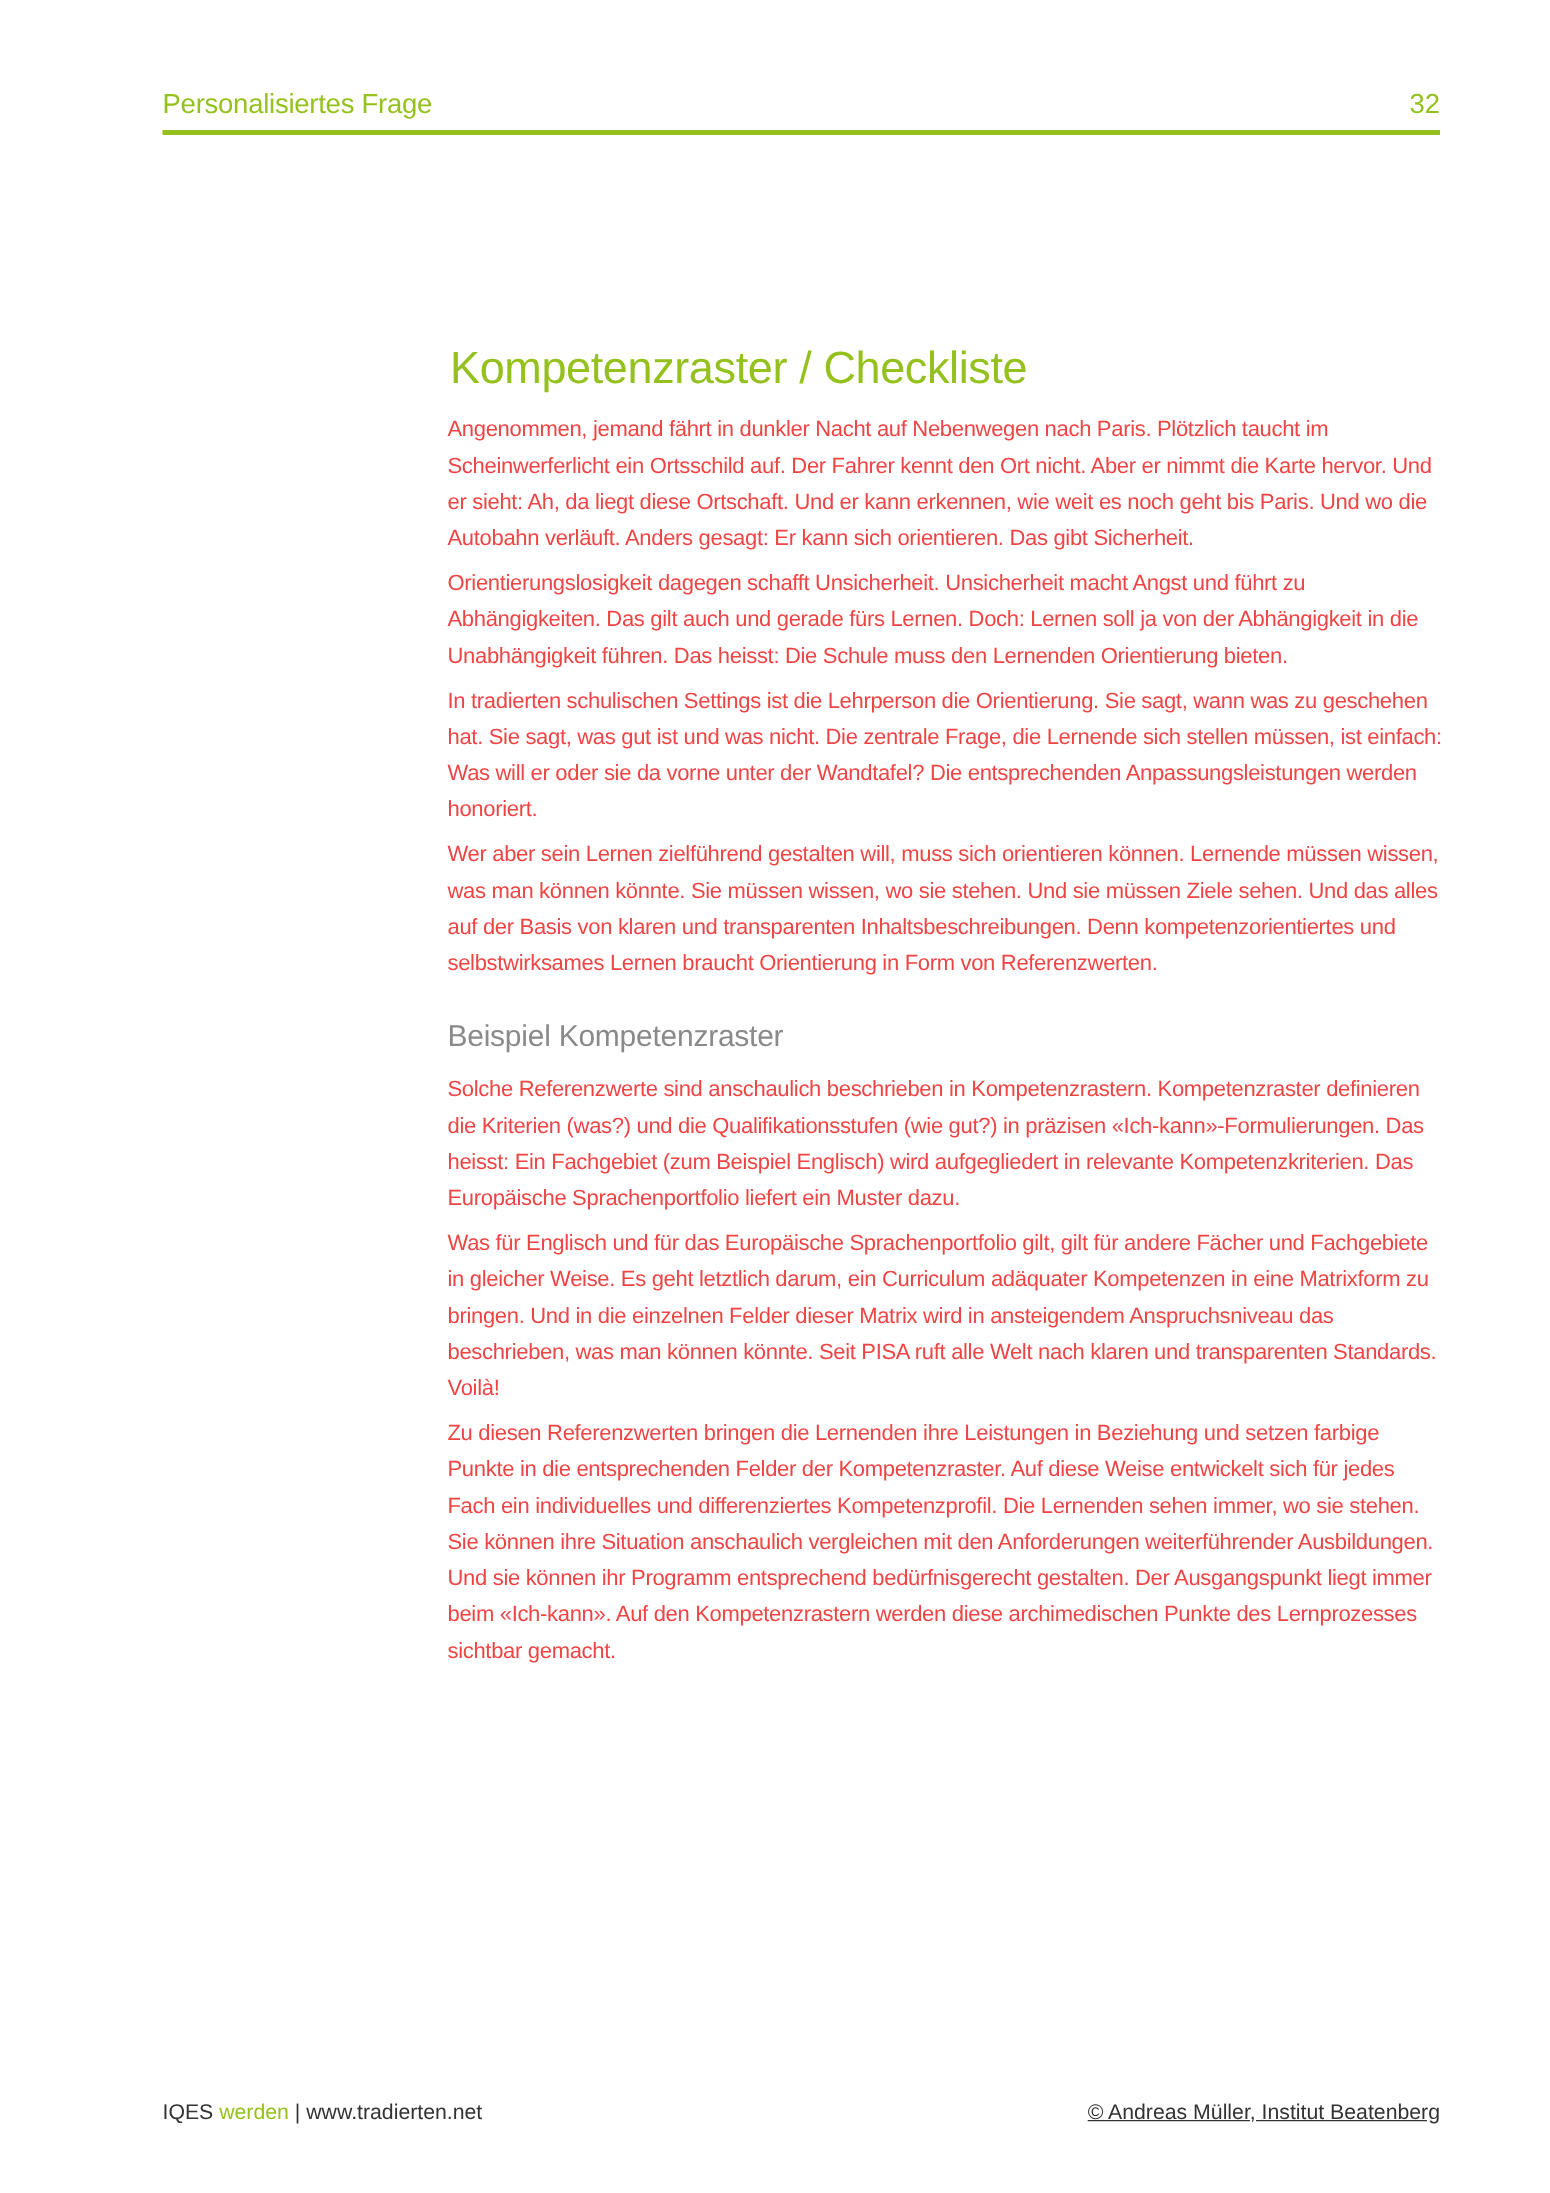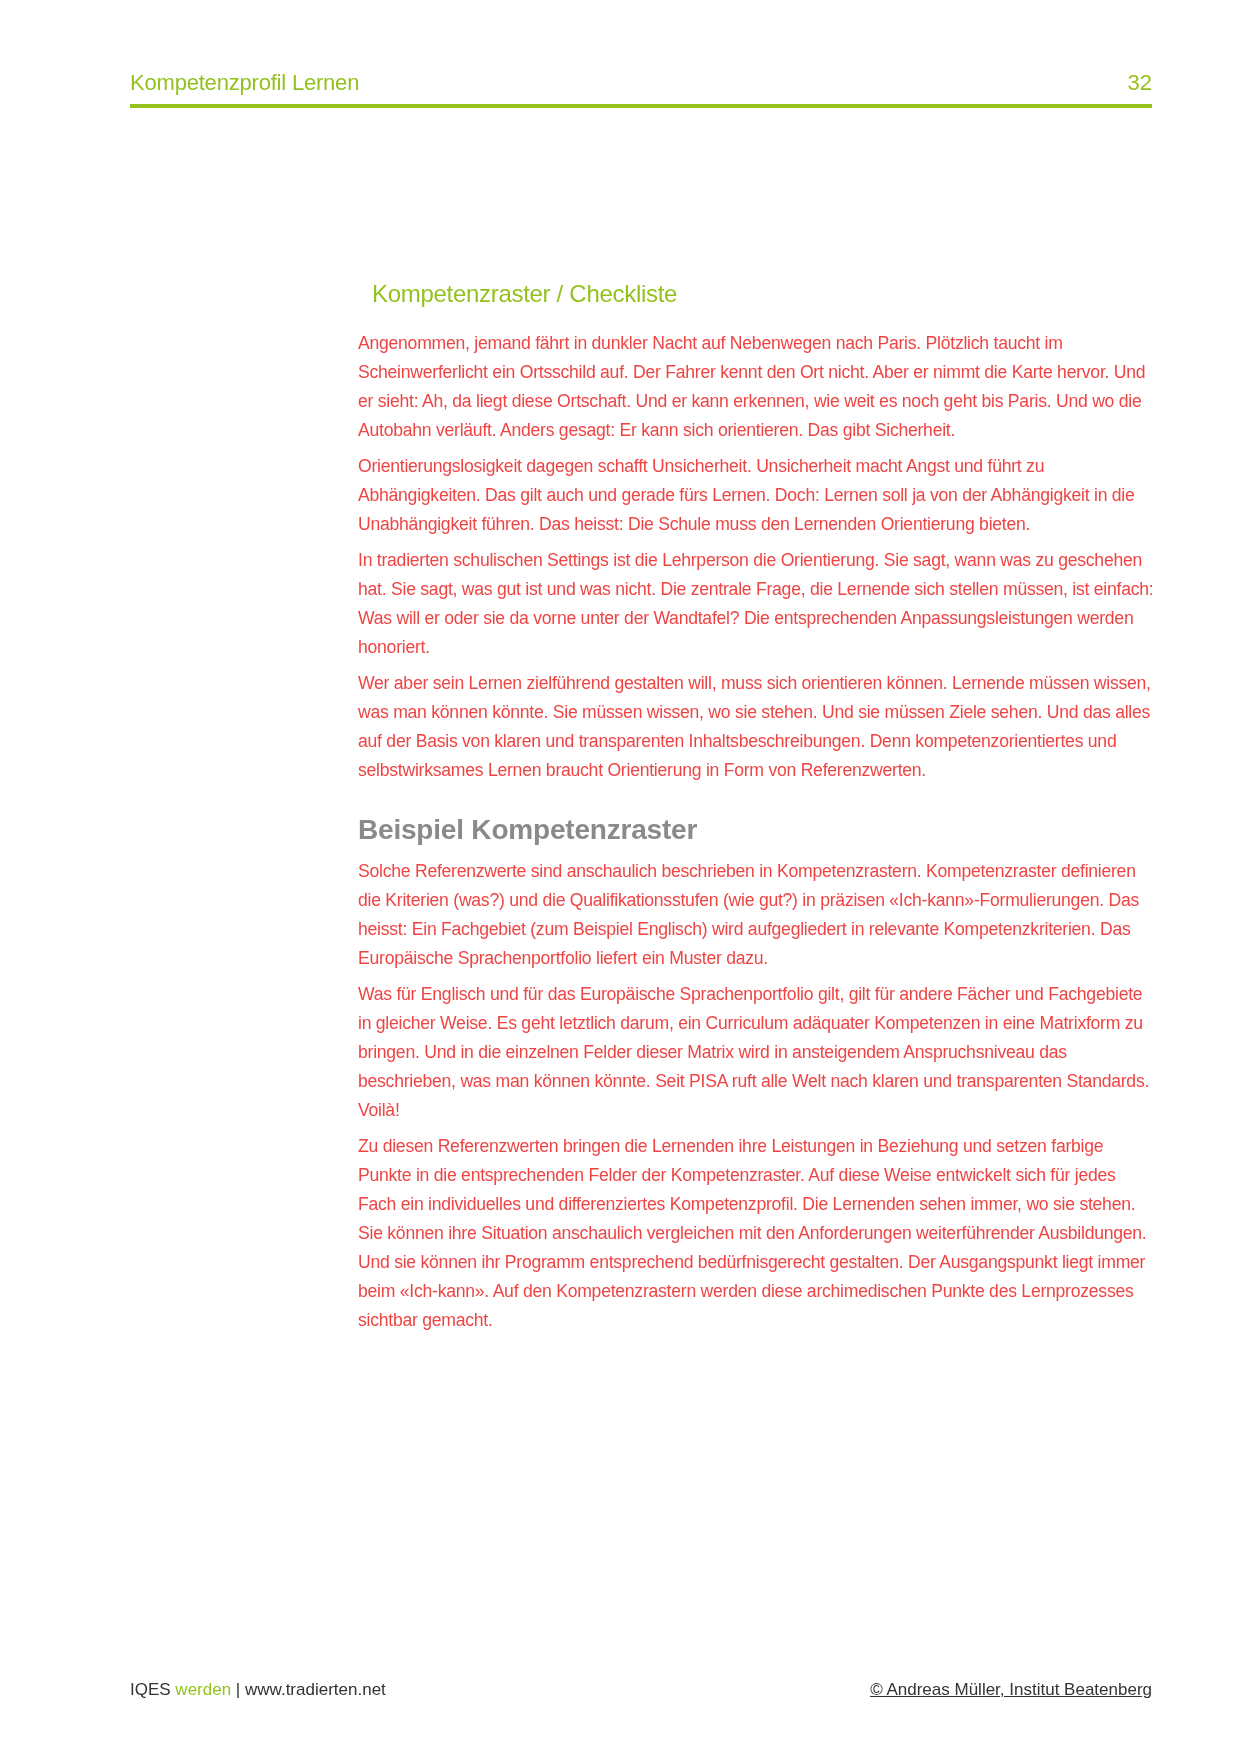--- a/index.html
+++ b/index.html
@@ -2,32 +2,32 @@
 <html><head>
 <meta charset="utf-8">
 <style>
   html, body { margin: 0; padding: 0; background: #ffffff; }
   body { width: 1240px; height: 1754px; position: relative; overflow: hidden;
          font-family: "Liberation Sans", sans-serif; color: #2e2e2e; }
   .header-title { position: absolute; left: 130px; top: 70px; font-size: 22px; color: #95c11f; letter-spacing: -0.2px; }
   .page-number { position: absolute; right: 88px; top: 70px; font-size: 22px; color: #95c11f; text-align: center; }
   .header-rule { position: absolute; left: 130px; top: 104px; width: 1022px; height: 4px; background: #95c11f; }
   .content { position: absolute; left: 358px; top: 272px; width: 796px; }
-  .title { font-size: 24px; color: #95c11f; margin: 0 0 13px 14px; letter-spacing: -0.3px; font-weight: normal; line-height: 44px; }
+  .title { font-size: 36px; color: #95c11f; margin: 0 0 13px 2px; letter-spacing: -0.3px; font-weight: normal; line-height: 44px; }
   .para { font-size: 17.6px; line-height: 29px; margin: 0 0 7px 0; letter-spacing: -0.25px; color: #ef4444; }
-  .subheading { font-size: 28px; color: #8a8a8a; margin: 30px 0 12px 0; font-weight: bold; line-height: 30px; letter-spacing: -0.2px; }
+  .subheading { font-size: 24px; color: #8a8a8a; margin: 30px 0 12px 0; font-weight: normal; line-height: 30px; letter-spacing: -0.2px; }
   .footer-left { position: absolute; left: 130px; top: 1680px; font-size: 17px; color: #333; }
   .footer-left .brand-accent { color: #95c11f; }
   .footer-right { position: absolute; right: 88px; top: 1680px; font-size: 17px; color: #333; text-decoration: underline; }
 </style>
 </head>
 <body>
 
 <div>
-  <div class="header-title">Kompetenzprofil Lernen</div>
+  <div class="header-title">Personalisiertes Frage</div>
   <div class="page-number">32</div>
   <div class="header-rule"></div>
 </div>
 
 <div class="content">
   <h1 class="title">Kompetenzraster / Checkliste</h1>
   <p class="para">Angenommen, jemand fährt in dunkler Nacht auf Nebenwegen nach Paris. Plötzlich taucht im Scheinwerferlicht ein Ortsschild auf. Der Fahrer kennt den Ort nicht. Aber er nimmt die Karte hervor. Und er sieht: Ah, da liegt diese Ortschaft. Und er kann erkennen, wie weit es noch geht bis Paris. Und wo die Autobahn verläuft. Anders gesagt: Er kann sich orientieren. Das gibt Sicherheit.</p>
   <p class="para">Orientierungslosigkeit dagegen schafft Unsicherheit. Unsicherheit macht Angst und führt zu Abhängigkeiten. Das gilt auch und gerade fürs Lernen. Doch: Lernen soll ja von der Abhängigkeit in die Unabhängigkeit führen. Das heisst: Die Schule muss den Lernenden Orientierung bieten.</p>
   <p class="para">In tradierten schulischen Settings ist die Lehrperson die Orientierung. Sie sagt, wann was zu geschehen hat. Sie sagt, was gut ist und was nicht. Die zentrale Frage, die Lernende sich stellen müssen, ist einfach: Was will er oder sie da vorne unter der Wandtafel? Die entsprechenden Anpassungsleistungen werden honoriert.</p>
   <p class="para">Wer aber sein Lernen zielführend gestalten will, muss sich orientieren können. Lernende müssen wissen, was man können könnte. Sie müssen wissen, wo sie stehen. Und sie müssen Ziele sehen. Und das alles auf der Basis von klaren und transparenten Inhaltsbeschreibungen. Denn kompetenzorientiertes und selbstwirksames Lernen braucht Orientierung in Form von Referenzwerten.</p>

